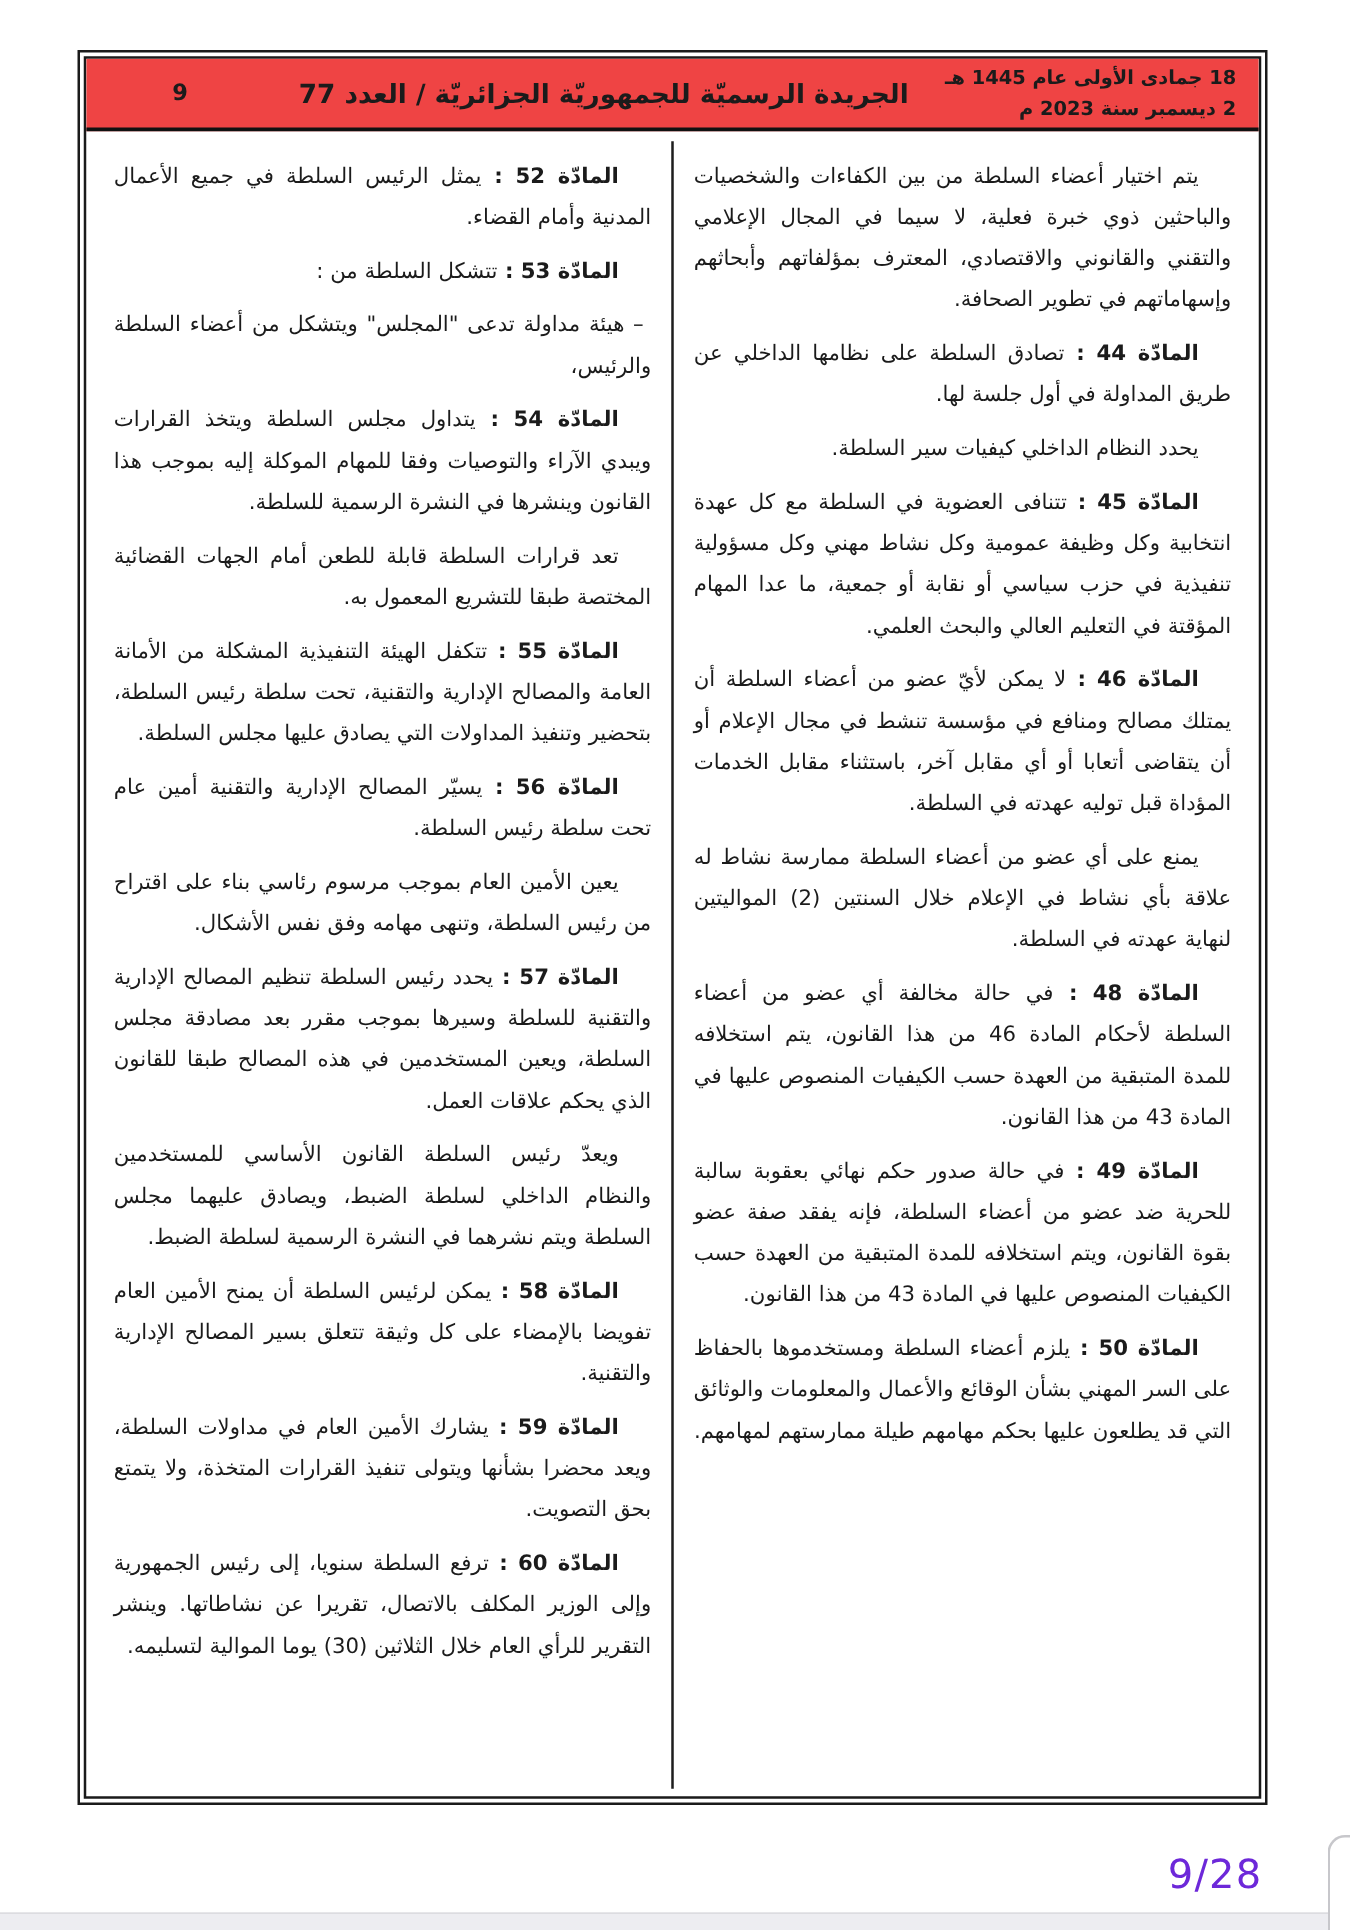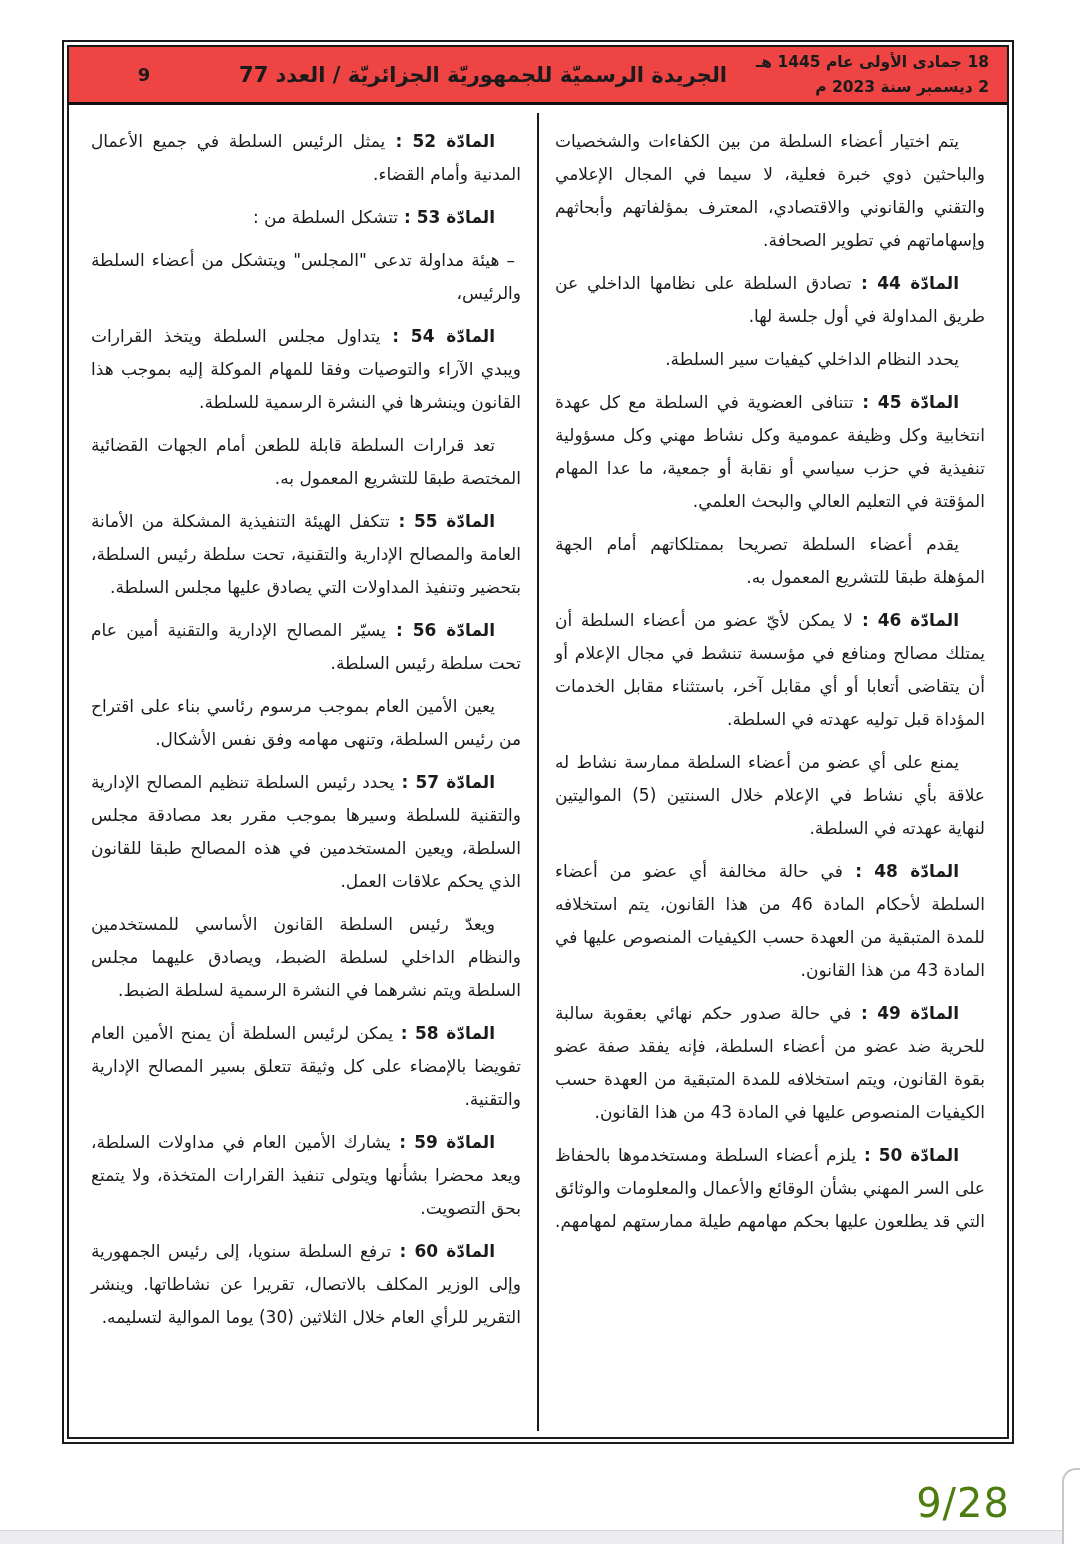--- a/index.html
+++ b/index.html
@@ -63,21 +63,21 @@
     text-indent:26px;
     font-size:17px;
     line-height:33px;
     direction:rtl;
   }
   .para.li{text-indent:6px;}
   .para strong{font-weight:bold;}
   
   .page-indicator{
     position:absolute;right:70px;top:1480px;
-    font-size:40px;color:#4d7c0f;letter-spacing:1px;
+    font-size:32px;color:#6d28d9;letter-spacing:1px;
     font-family:"DejaVu Sans",sans-serif;
   }
   .bottom-bar{
     position:absolute;left:0;right:0;bottom:0;height:13px;
     background:#ededf1;border-top:1px solid #d6d6da;
   }
   .scroll-corner{
     position:absolute;right:-6px;top:1468px;width:22px;height:80px;
     background:#ffffff;
     border:2px solid #c7c7cb;border-right:none;border-bottom:none;
@@ -99,23 +99,22 @@
       <div class="journal-title">الجريدة الرسميّة للجمهوريّة الجزائريّة / العدد 77</div>
       <div class="page-num">9</div>
     </div>
 
     <div class="content">
       <div class="col col-right">
           <p class="para">يتم اختيار أعضاء السلطة من بين الكفاءات والشخصيات والباحثين ذوي خبرة فعلية، لا سيما في المجال الإعلامي والتقني والقانوني والاقتصادي، المعترف بمؤلفاتهم وأبحاثهم وإسهاماتهم في تطوير الصحافة.</p>
           <p class="para"><strong>المادّة 44 : </strong>تصادق السلطة على نظامها الداخلي عن طريق المداولة في أول جلسة لها.</p>
           <p class="para">يحدد النظام الداخلي كيفيات سير السلطة.</p>
           <p class="para"><strong>المادّة 45 : </strong>تتنافى العضوية في السلطة مع كل عهدة انتخابية وكل وظيفة عمومية وكل نشاط مهني وكل مسؤولية تنفيذية في حزب سياسي أو نقابة أو جمعية، ما عدا المهام المؤقتة في التعليم العالي والبحث العلمي.</p>
-          <p class="para">يقدم أعضاء السلطة تصريحا بممتلكاتهم أمام الجهة المؤهلة طبقا للتشريع المعمول به.</p>
           <p class="para"><strong>المادّة 46 : </strong>لا يمكن لأيّ عضو من أعضاء السلطة أن يمتلك مصالح ومنافع في مؤسسة تنشط في مجال الإعلام أو أن يتقاضى أتعابا أو أي مقابل آخر، باستثناء مقابل الخدمات المؤداة قبل توليه عهدته في السلطة.</p>
-          <p class="para">يمنع على أي عضو من أعضاء السلطة ممارسة نشاط له علاقة بأي نشاط في الإعلام خلال السنتين (5) المواليتين لنهاية عهدته في السلطة.</p>
+          <p class="para">يمنع على أي عضو من أعضاء السلطة ممارسة نشاط له علاقة بأي نشاط في الإعلام خلال السنتين (2) المواليتين لنهاية عهدته في السلطة.</p>
           <p class="para"><strong>المادّة 48 : </strong>في حالة مخالفة أي عضو من أعضاء السلطة لأحكام المادة 46 من هذا القانون، يتم استخلافه للمدة المتبقية من العهدة حسب الكيفيات المنصوص عليها في المادة 43 من هذا القانون.</p>
           <p class="para"><strong>المادّة 49 : </strong>في حالة صدور حكم نهائي بعقوبة سالبة للحرية ضد عضو من أعضاء السلطة، فإنه يفقد صفة عضو بقوة القانون، ويتم استخلافه للمدة المتبقية من العهدة حسب الكيفيات المنصوص عليها في المادة 43 من هذا القانون.</p>
           <p class="para"><strong>المادّة 50 : </strong>يلزم أعضاء السلطة ومستخدموها بالحفاظ على السر المهني بشأن الوقائع والأعمال والمعلومات والوثائق التي قد يطلعون عليها بحكم مهامهم طيلة ممارستهم لمهامهم.</p>
         </div>
       <div class="divider"></div>
       <div class="col col-left">
           <p class="para"><strong>المادّة 52 : </strong>يمثل الرئيس السلطة في جميع الأعمال المدنية وأمام القضاء.</p>
           <p class="para"><strong>المادّة 53 : </strong>تتشكل السلطة من :</p>
           <p class="para li">– هيئة مداولة تدعى "المجلس" ويتشكل من أعضاء السلطة والرئيس،</p>
           <p class="para"><strong>المادّة 54 : </strong>يتداول مجلس السلطة ويتخذ القرارات ويبدي الآراء والتوصيات وفقا للمهام الموكلة إليه بموجب هذا القانون وينشرها في النشرة الرسمية للسلطة.</p>

